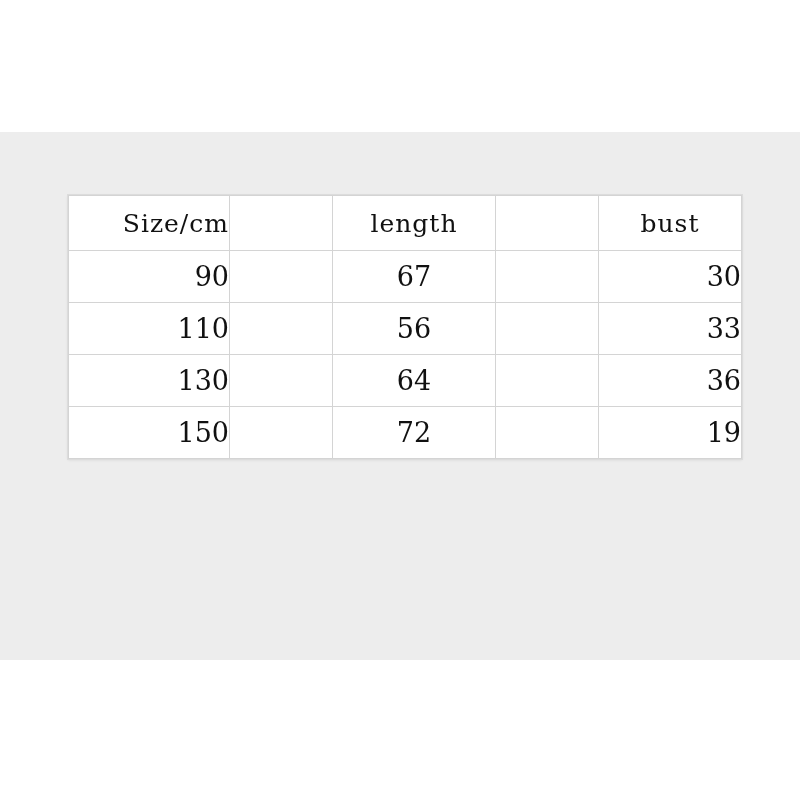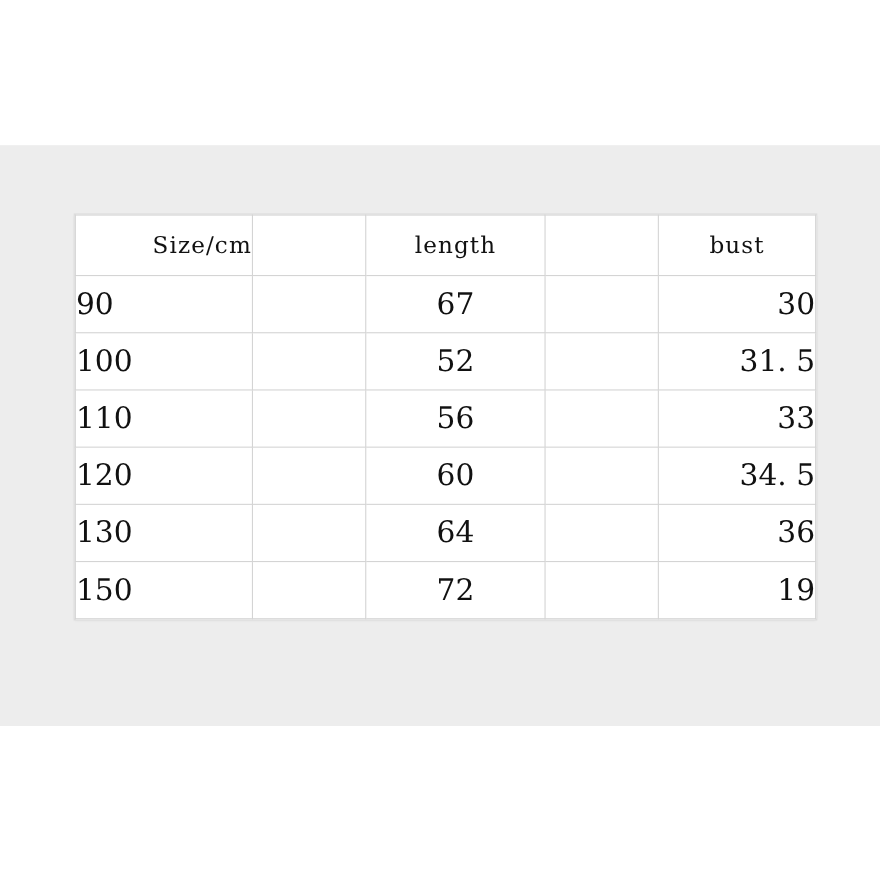--- a/index.html
+++ b/index.html
@@ -56,21 +56,21 @@
   
   col.c-size    { width: 161px; }
   col.c-gap1    { width: 103px; }
   col.c-length  { width: 163px; }
   col.c-gap2    { width: 103px; }
   col.c-bust    { width: 143px; }
 
   
   tr.header-row td {
     height: 54px;
-    font-size: 21px;
+    font-size: 25px;
     letter-spacing: 1px;
   }
   td.h-size {
     text-align: right;
     padding-right: 16px;
   }
   td.h-length {
     text-align: center;
     padding-right: 6px;
     margin-left: 12px;
@@ -80,20 +80,21 @@
     padding-right: 4px;
     margin-top: 12px;
   }
 
   
   tr.data-row td {
     height: 51px;
     font-size: 27px;
   }
   td.v-size {
+    text-align: right;
     padding-right: 52px;
     margin-top: 46px;
   }
   td.v-length {
     text-align: center;
     padding-right: 18px;
   }
   td.v-bust {
     text-align: right;
     padding-right: 5px;
@@ -128,43 +129,29 @@
       </tr>
 
       <tr class="data-row">
         <td class="v-size">90</td>
         <td class="v-empty"></td>
         <td class="v-length">67</td>
         <td class="v-empty"></td>
         <td class="v-bust">30</td>
       </tr>
 
-      <tr class="data-row">
-        <td class="v-size">100</td>
-        <td class="v-empty"></td>
-        <td class="v-length">52</td>
-        <td class="v-empty"></td>
-        <td class="v-bust">31. 5</td>
-      </tr>
 
       <tr class="data-row">
         <td class="v-size">110</td>
         <td class="v-empty"></td>
         <td class="v-length">56</td>
         <td class="v-empty"></td>
         <td class="v-bust">33</td>
       </tr>
 
-      <tr class="data-row">
-        <td class="v-size">120</td>
-        <td class="v-empty"></td>
-        <td class="v-length">60</td>
-        <td class="v-empty"></td>
-        <td class="v-bust">34. 5</td>
-      </tr>
 
       <tr class="data-row">
         <td class="v-size">130</td>
         <td class="v-empty"></td>
         <td class="v-length">64</td>
         <td class="v-empty"></td>
         <td class="v-bust">36</td>
       </tr>
 
 

